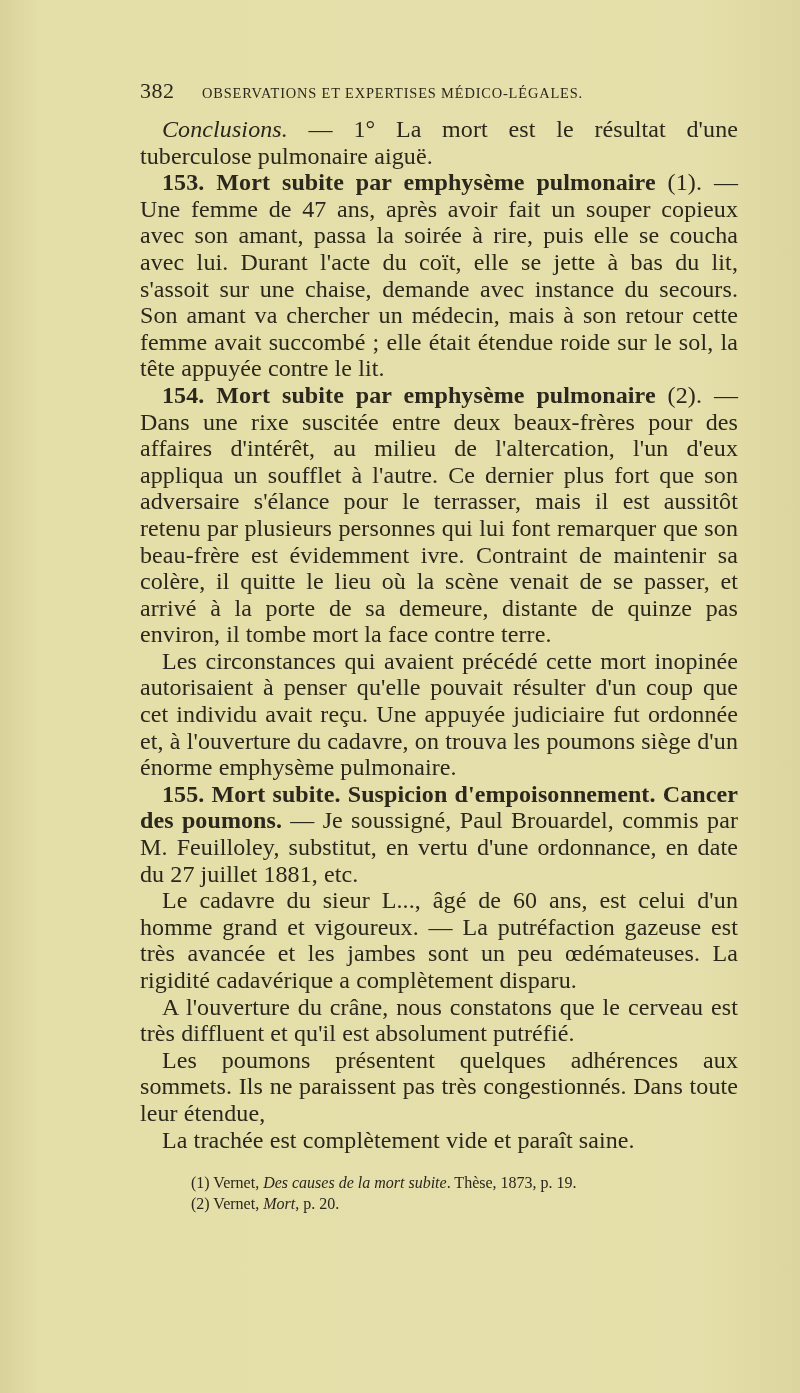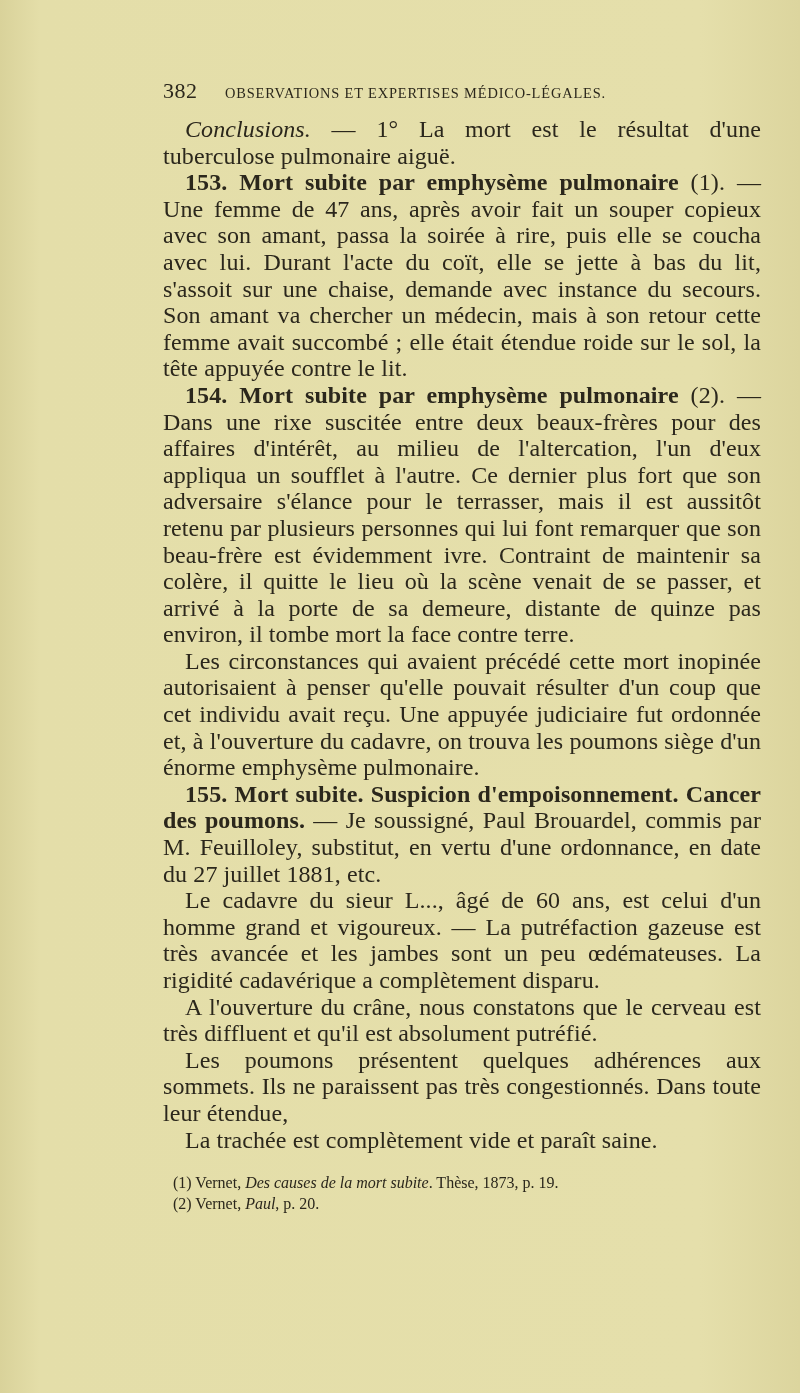--- a/index.html
+++ b/index.html
@@ -7,42 +7,42 @@
       width: 800px; height: 1393px;
       background: #e3dca6;
       background-image: linear-gradient(90deg, #d9d29a 0px, #e4dea9 40px, #e5dfab 700px, #dcd59e 800px);
       font-family: "Liberation Serif", "DejaVu Serif", serif;
       color: #2b271c;
       position: relative;
       overflow: hidden;
     }
     .page {
       position: absolute;
-      left: 163px; top: 78px;
+      left: 140px; top: 78px;
       width: 598px;
     }
     .running-head {
       display: flex; align-items: baseline;
       height: 34px;
     }
     .page-num { font-size: 22px; letter-spacing: 0.5px; width: 62px; }
     .head-title { font-size: 15.5px; letter-spacing: 0.9px; text-transform: uppercase; transform: scaleX(0.93); transform-origin: left; white-space: nowrap; }
     .body-text {
       margin-top: 4px;
       font-size: 24px;
       line-height: 26.6px;
       text-align: justify;
       letter-spacing: 0.1px;
     }
     .body-text p { margin: 0; text-indent: 22px; }
     .it { font-style: italic; }
     .bold { font-weight: bold; }
     .footnotes {
       position: absolute;
-      left: 173px; top: 1172px;
+      left: 191px; top: 1172px;
       font-size: 16px;
       line-height: 21px;
     }
     .footnotes div { white-space: nowrap; }
   </style>
 </head>
 <body>
 
 <div class="page">
   <div class="running-head">
@@ -58,14 +58,14 @@
     <p><span class="bold">155. Mort subite. Suspicion d'empoisonnement. Cancer des poumons.</span><span> — Je soussigné, Paul Brouardel, commis par M. Feuilloley, substitut, en vertu d'une ordonnance, en date du 27 juillet 1881, etc.</span></p>
     <p><span>Le cadavre du sieur L..., âgé de 60 ans, est celui d'un homme grand et vigoureux. — La putréfaction gazeuse est très avancée et les jambes sont un peu œdémateuses. La rigidité cadavérique a complètement disparu.</span></p>
     <p><span>A l'ouverture du crâne, nous constatons que le cerveau est très diffluent et qu'il est absolument putréfié.</span></p>
     <p><span>Les poumons présentent quelques adhérences aux sommets. Ils ne paraissent pas très congestionnés. Dans toute leur étendue,</span></p>
     <p><span>La trachée est complètement vide et paraît saine.</span></p>
   </div>
 </div>
 
 <div class="footnotes">
   <div><span>(1)</span><span> Vernet, </span><span class="it">Des causes de la mort subite</span><span>. Thèse, 1873, p. 19.</span></div>
-  <div><span>(2)</span><span> Vernet, </span><span class="it">Paul</span><span>, p. 20.</span></div>
+  <div><span>(2)</span><span> Vernet, </span><span class="it">Mort</span><span>, p. 20.</span></div>
 </div>
 
 </body></html>

